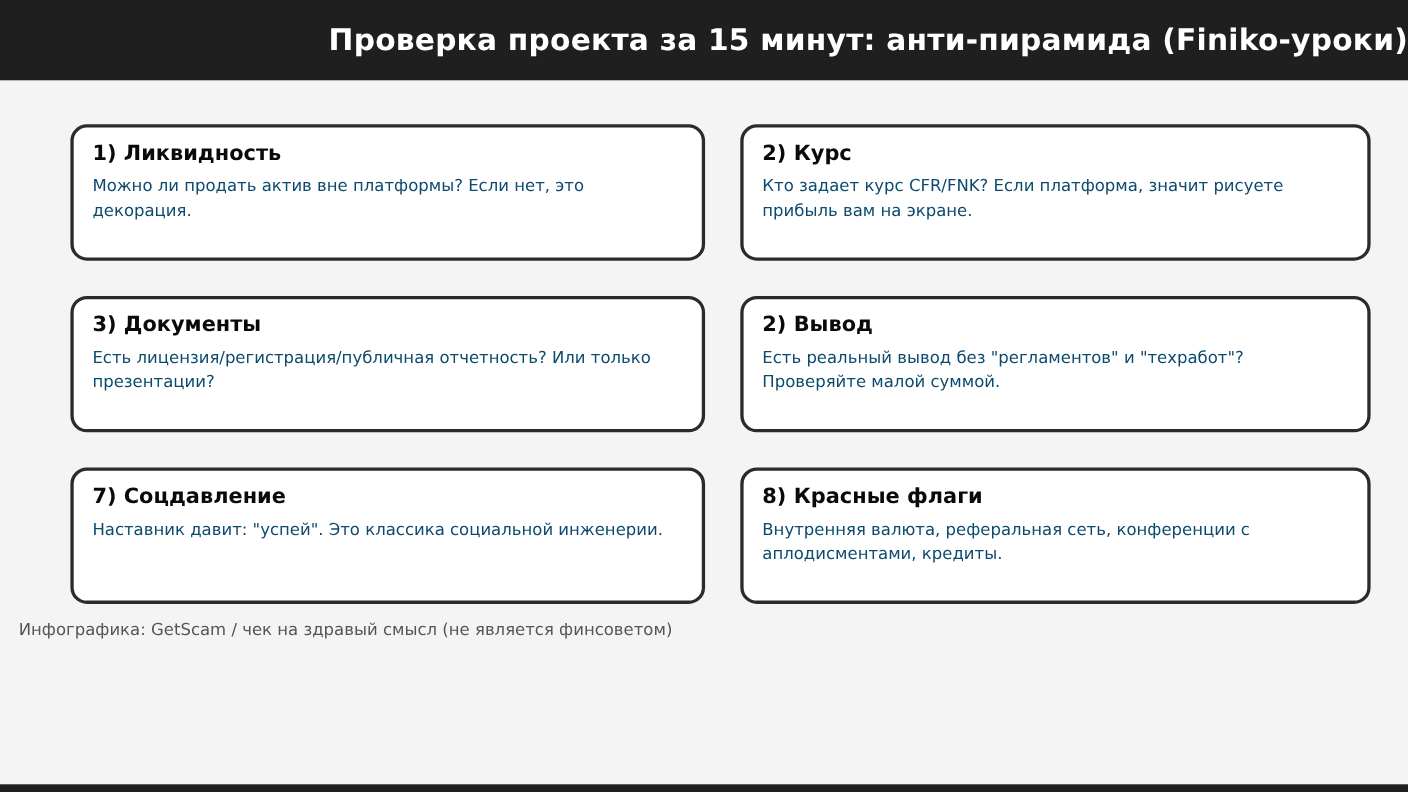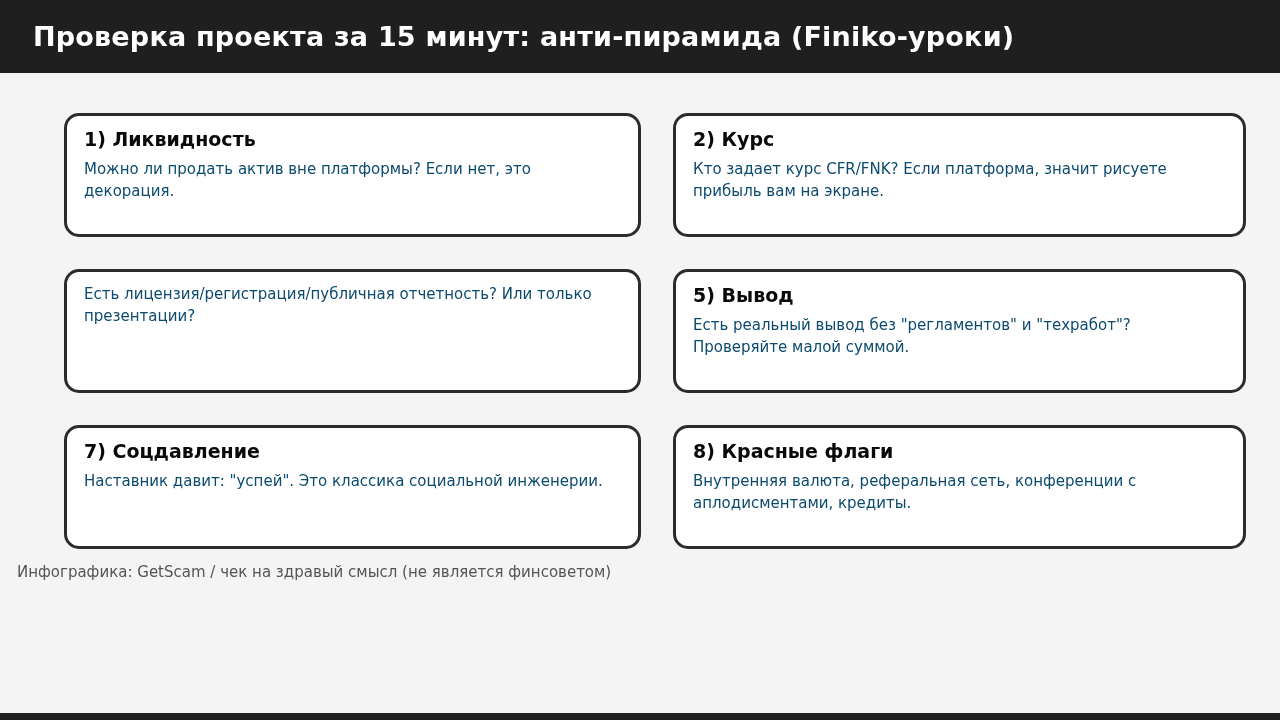--- a/index.html
+++ b/index.html
@@ -14,20 +14,21 @@
   body{
     background:var(--page-bg);
     font-family:"DejaVu Sans","Liberation Sans",sans-serif;
     position:relative;
   }
   .header{
     width:1280px;height:73px;
     background:var(--header-bg);
     display:flex;align-items:center;
     padding-left:33px;
+    justify-content:flex-end;
   }
   .header h1{
     color:#ffffff;
     font-size:27px;
     font-weight:bold;
     letter-spacing:0.2px;
   }
   .grid{
     display:grid;
     grid-template-columns:577px 573px;
@@ -76,24 +77,25 @@
 <main class="grid">
   <section class="card">
     <h2>1) Ликвидность</h2>
     <p>Можно ли продать актив вне платформы? Если нет, это декорация.</p>
   </section>
   <section class="card">
     <h2>2) Курс</h2>
     <p>Кто задает курс CFR/FNK? Если платформа, значит рисуете прибыль вам на экране.</p>
   </section>
   <section class="card">
+    <h2>3) Документы</h2>
     <p>Есть лицензия/регистрация/публичная отчетность? Или только презентации?</p>
   </section>
   <section class="card">
-    <h2>5) Вывод</h2>
+    <h2>2) Вывод</h2>
     <p>Есть реальный вывод без "регламентов" и "техработ"? Проверяйте малой суммой.</p>
   </section>
   <section class="card">
     <h2>7) Соцдавление</h2>
     <p>Наставник давит: "успей". Это классика социальной инженерии.</p>
   </section>
   <section class="card">
     <h2>8) Красные флаги</h2>
     <p>Внутренняя валюта, реферальная сеть, конференции с аплодисментами, кредиты.</p>
   </section>

